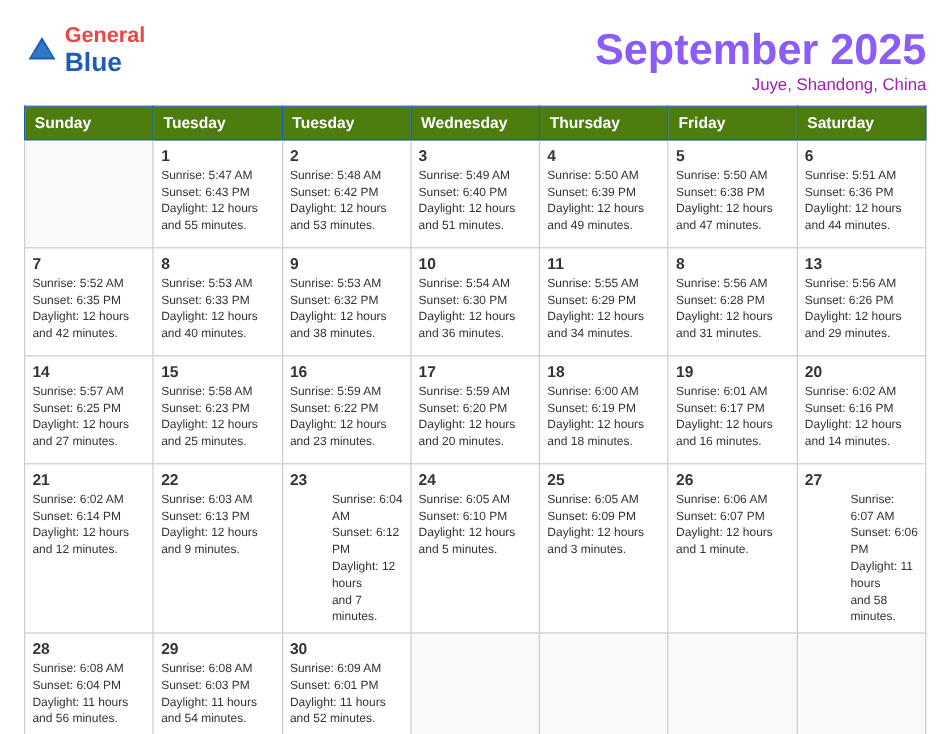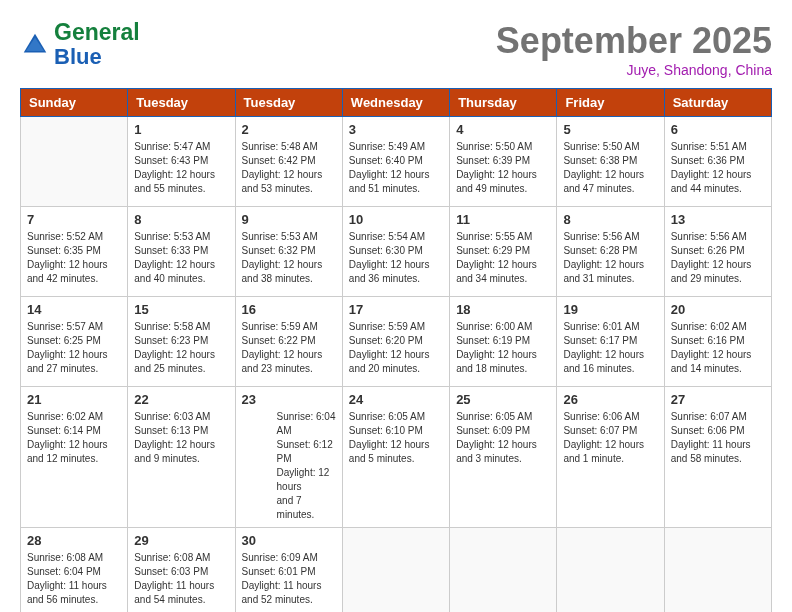--- a/index.html
+++ b/index.html
@@ -20,52 +20,52 @@
       display: flex;
       align-items: center;
       gap: 4px;
     }
     .logo-text {
       display: flex;
       flex-direction: column;
       line-height: 1.1;
     }
     .logo-general {
-      font-size: 23px;
+      font-size: 18px;
       font-weight: bold;
-      color: #15803d;
+      color: #ef4444;
     }
     .logo-blue {
       font-size: 22px;
       font-weight: bold;
       color: #1a5fb4;
     }
     .logo-icon {
       width: 30px;
       height: 30px;
     }
     .title-section {
       text-align: right;
     }
     .month-title {
       font-size: 36px;
       font-weight: bold;
-      color: #737373;
+      color: #8b5cf6;
     }
     .location {
       font-size: 14px;
       color: #a21caf;
     }
     .calendar {
       width: 100%;
       border-collapse: collapse;
       border: 1px solid #ccc;
     }
     .calendar th {
-      background-color: #c2410c;
+      background-color: #4d7c0f;
       color: white;
       text-align: left;
       padding: 6px 8px;
       font-size: 13px;
       border: 1px solid #1a5fb4;
     }
     .calendar td {
       vertical-align: top;
       padding: 5px 6px;
       border: 1px solid #ccc;
@@ -307,21 +307,21 @@
         </td>
         <td>
           <span class="day-number">26</span>
           <div class="day-info" style="white-space: pre-line;">Sunrise: 6:06 AM
 Sunset: 6:07 PM
 Daylight: 12 hours
 and 1 minute.</div>
         </td>
         <td>
           <span class="day-number">27</span>
-          <div class="day-info" style="white-space: pre-line;">Sunrise: 6:07 AM
+          <div class="day-info" style="white-space: pre-line; margin-left: 38px;">Sunrise: 6:07 AM
 Sunset: 6:06 PM
 Daylight: 11 hours
 and 58 minutes.</div>
         </td>
       </tr>
       <tr>
         <td>
           <span class="day-number">28</span>
           <div class="day-info" style="white-space: pre-line;">Sunrise: 6:08 AM
 Sunset: 6:04 PM

